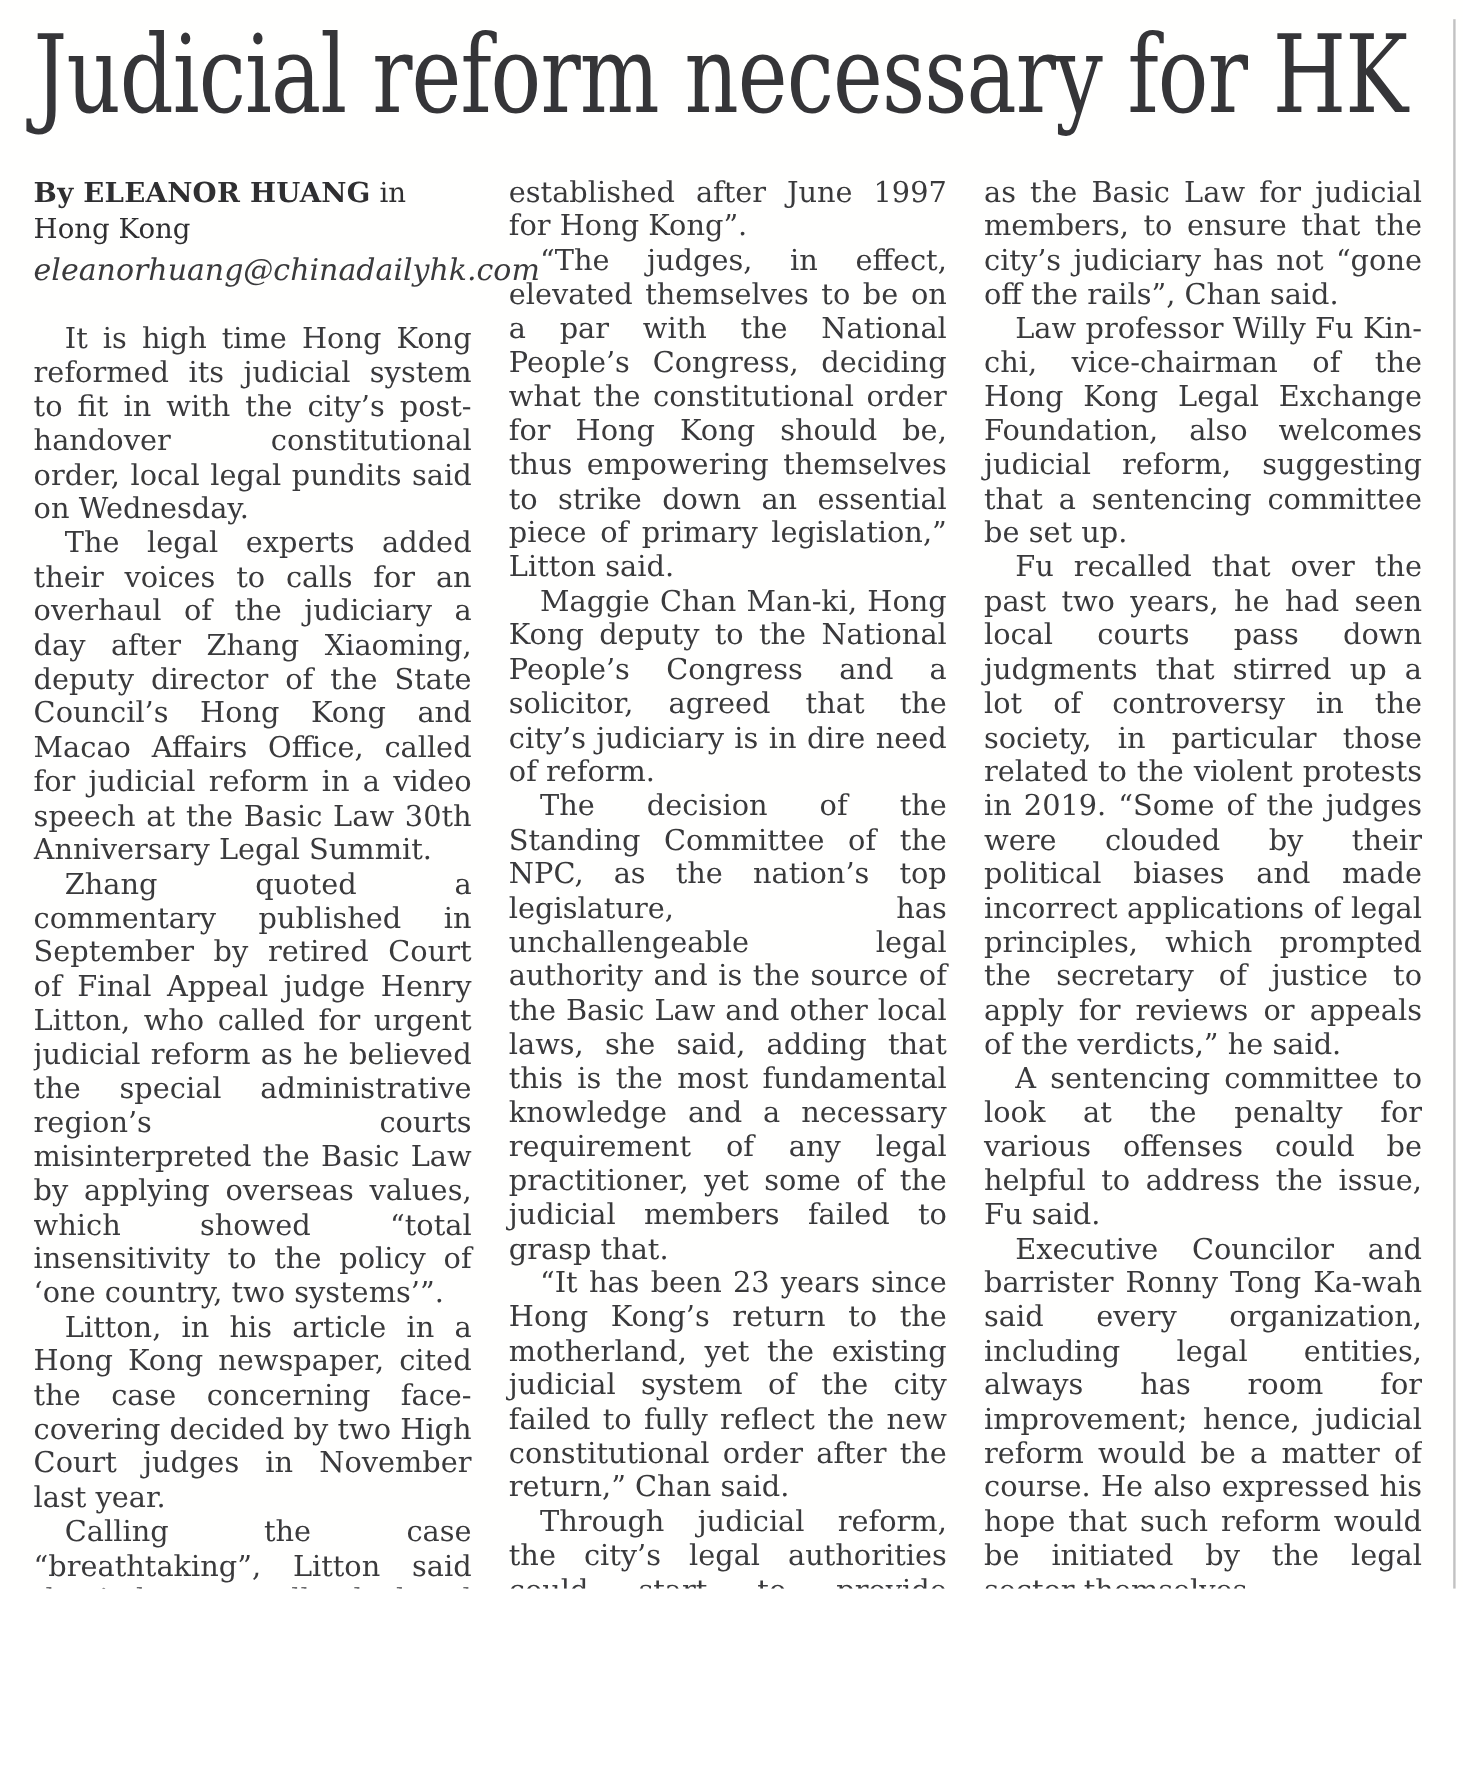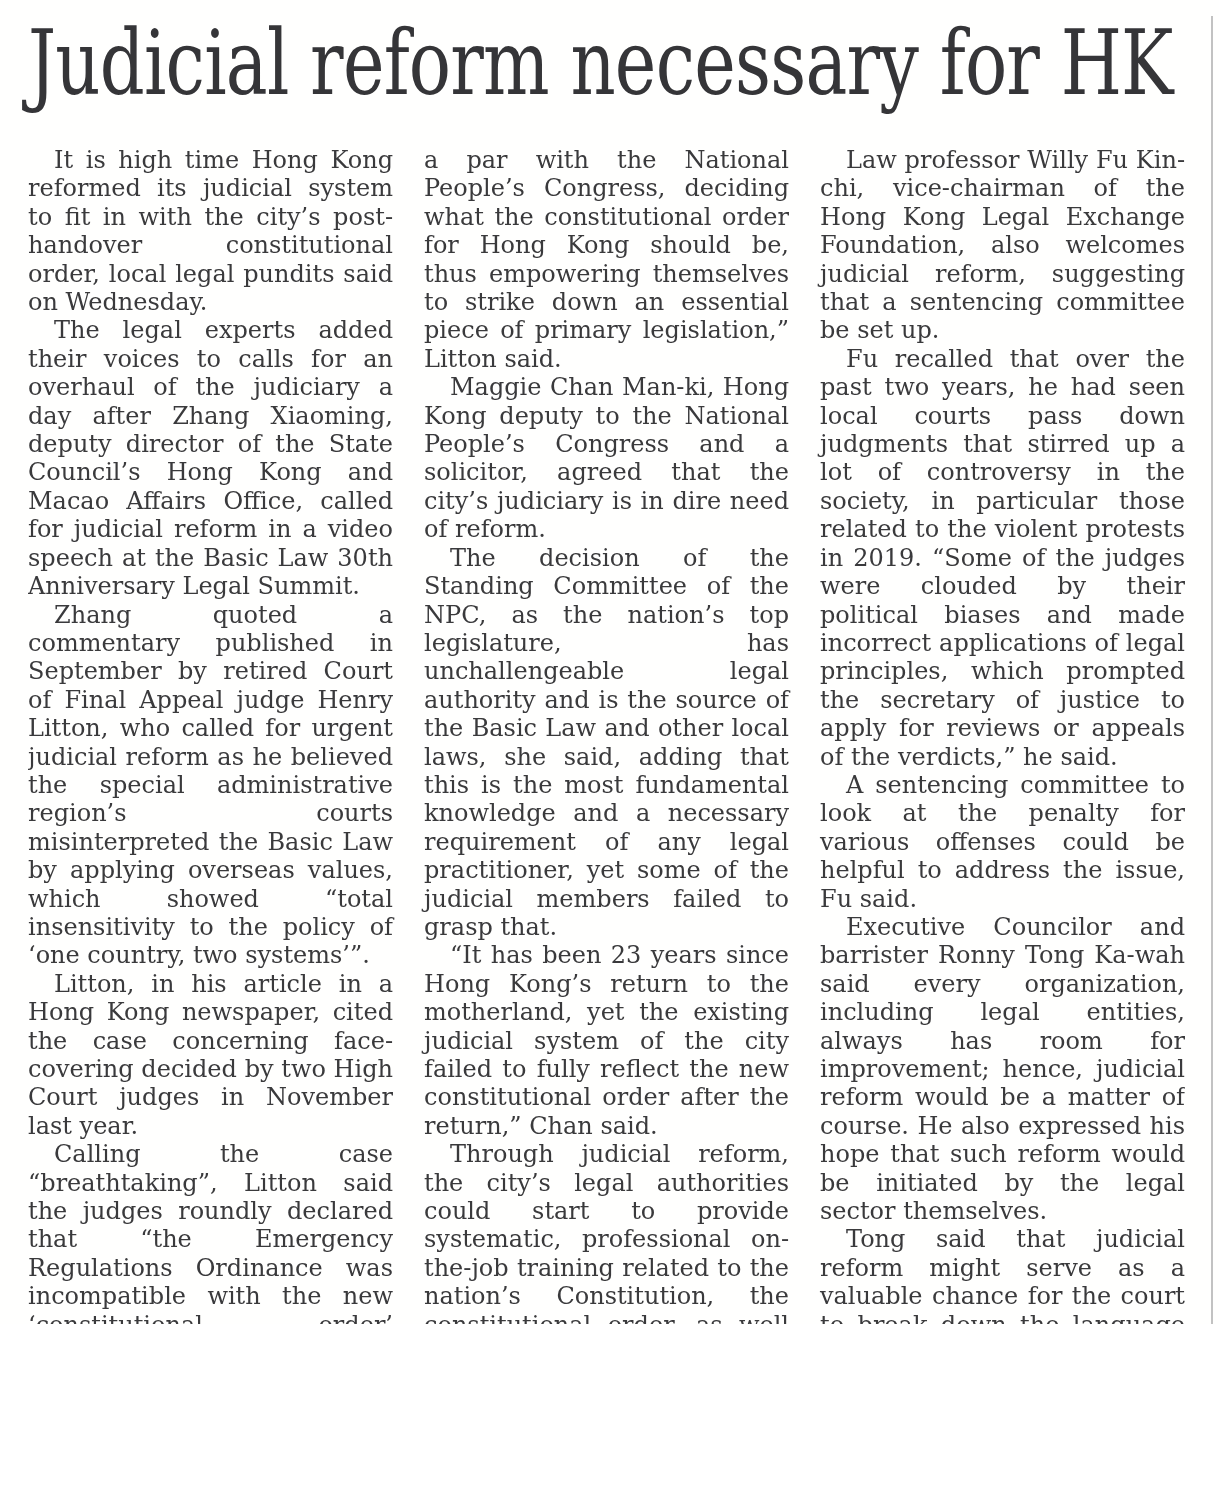--- a/index.html
+++ b/index.html
@@ -88,21 +88,26 @@
 </style>
 </head>
 <body>
 
 <div class="page">
 
   <h1 class="headline">Judicial reform necessary for HK</h1>
 
   <div class="body-columns">
 
+    <p class="byline">
+      <span class="bold">By ELEANOR HUANG</span>
+      <span>in Hong Kong</span>
+    </p>
 
+    <p class="email">eleanorhuang@chinadailyhk.com</p>
 
     <p class="para">It is high time Hong Kong reformed its judicial system to fit in with the city’s post-handover constitutional order, local legal pundits said on Wednesday.</p><p class="para">The legal experts added their voices to calls for an overhaul of the judiciary a day after Zhang Xiaoming, deputy director of the State Council’s Hong Kong and Macao Affairs Office, called for judicial reform in a video speech at the Basic Law 30th Anniversary Legal Summit.</p><p class="para">Zhang quoted a commentary published in September by retired Court of Final Appeal judge Henry Litton, who called for urgent judicial reform as he believed the special administrative region’s courts misinterpreted the Basic Law by applying overseas values, which showed “total insensitivity to the policy of ‘one country, two systems’”.</p><p class="para">Litton, in his article in a Hong Kong newspaper, cited the case concerning face-covering decided by two High Court judges in November last year.</p><p class="para">Calling the case “breathtaking”, Litton said the judges roundly declared that “the Emergency Regulations Ordinance was incompatible with the new ‘constitutional order’ established after June 1997 for Hong Kong”.</p><p class="para">“The judges, in effect, elevated themselves to be on a par with the National People’s Congress, deciding what the constitutional order for Hong Kong should be, thus empowering themselves to strike down an essential piece of primary legislation,” Litton said.</p><p class="para">Maggie Chan Man-ki, Hong Kong deputy to the National People’s Congress and a solicitor, agreed that the city’s judiciary is in dire need of reform.</p><p class="para">The decision of the Standing Committee of the NPC, as the nation’s top legislature, has unchallengeable legal authority and is the source of the Basic Law and other local laws, she said, adding that this is the most fundamental knowledge and a necessary requirement of any legal practitioner, yet some of the judicial members failed to grasp that.</p><p class="para">“It has been 23 years since Hong Kong’s return to the motherland, yet the existing judicial system of the city failed to fully reflect the new constitutional order after the return,” Chan said.</p><p class="para">Through judicial reform, the city’s legal authorities could start to provide systematic, professional on-the-job training related to the nation’s Constitution, the constitutional order, as well as the Basic Law for judicial members, to ensure that the city’s judiciary has not “gone off the rails”, Chan said.</p><p class="para">Law professor Willy Fu Kin-chi, vice-chairman of the Hong Kong Legal Exchange Foundation, also welcomes judicial reform, suggesting that a sentencing committee be set up.</p><p class="para">Fu recalled that over the past two years, he had seen local courts pass down judgments that stirred up a lot of controversy in the society, in particular those related to the violent protests in 2019. “Some of the judges were clouded by their political biases and made incorrect applications of legal principles, which prompted the secretary of justice to apply for reviews or appeals of the verdicts,” he said.</p><p class="para">A sentencing committee to look at the penalty for various offenses could be helpful to address the issue, Fu said.</p><p class="para">Executive Councilor and barrister Ronny Tong Ka-wah said every organization, including legal entities, always has room for improvement; hence, judicial reform would be a matter of course. He also expressed his hope that such reform would be initiated by the legal sector themselves.</p><p class="para">Tong said that judicial reform might serve as a valuable chance for the court to break down the language barrier and to better convey legal knowledge to the public.</p><span></span>
 
   </div>
 
   <div class="divider"></div>
 
   <div class="fragment frag-1"></div>
   <div class="fragment frag-2"></div>
   <div class="fragment frag-3"></div>

